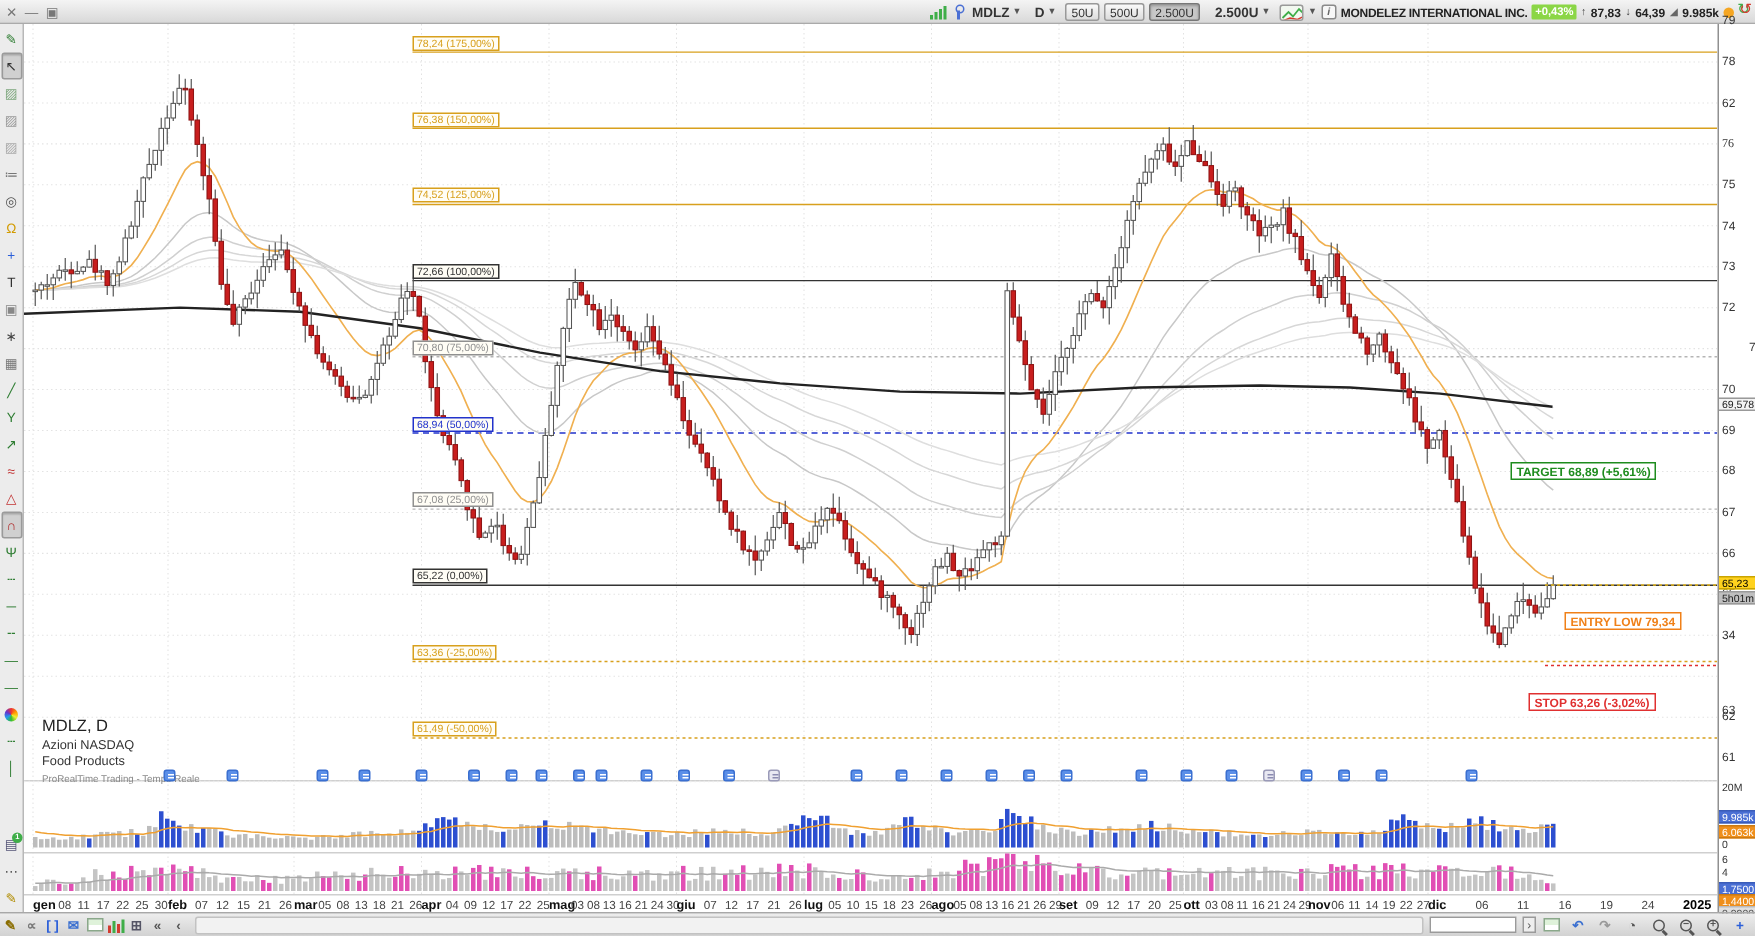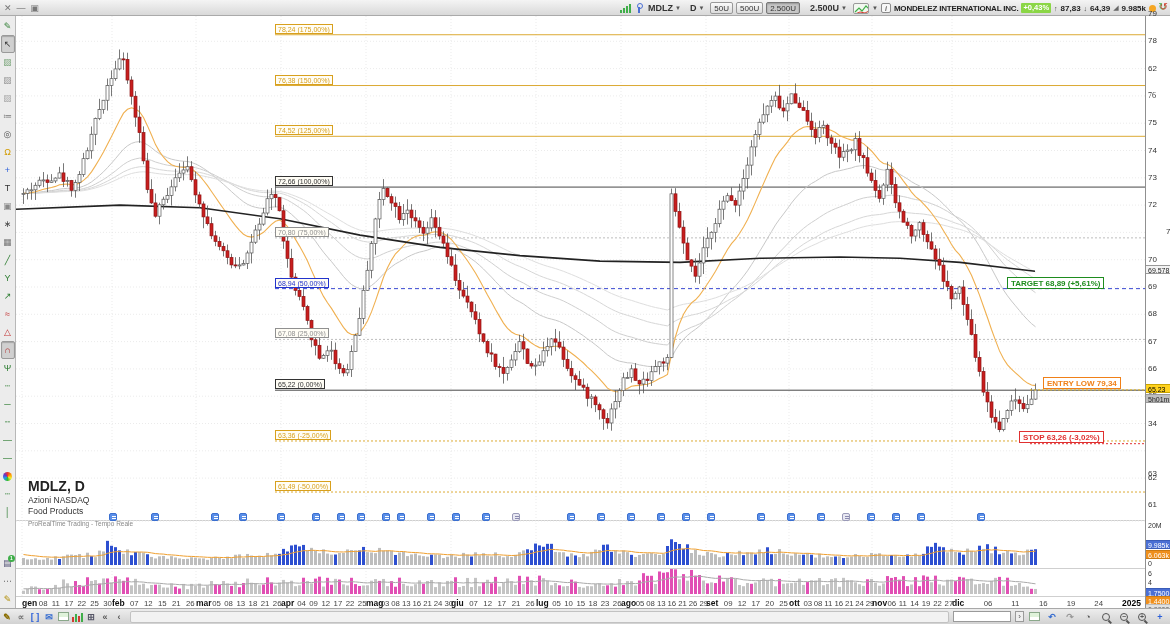--- a/index.html
+++ b/index.html
@@ -49,23 +49,23 @@
   .toolspacer { flex:1 1 auto; }
   .badge1 { position:absolute; margin-left:8px; margin-top:-10px; width:7px; height:7px; background:#3fae49;
     border-radius:50%; color:#fff; font-size:5px; line-height:7px; text-align:center; font-weight:bold; }
 
   
   #chartwrap { position:absolute; left:16px; top:16px; width:1129px; height:592px; background:#fff; overflow:hidden; }
   #chartsvg { position:absolute; left:0; top:0; }
   .fiblabel { position:absolute; font-size:7px; padding:0 2px; height:10px; line-height:9px;
     background:#fffdf5; border:1px solid; white-space:nowrap; cursor:pointer; }
   .tradelabel { position:absolute; font-size:8px; font-weight:bold; padding:0 3px; height:12px; line-height:11px;
-    background:#fff; border:1px solid; white-space:nowrap; cursor:pointer; }
+    background:#fff; border:1px solid; white-space:nowrap; cursor:pointer;margin-top:31px; }
   #infoblock { position:absolute; left:12px; top:462px; }
-  #infoblock .t1 { font-size:14px; font-weight:bold; color:#222; }
+  #infoblock .t1 { font-size:11px; font-weight:normal; color:#222; }
   #infoblock .t2 { font-size:8.5px; color:#333; margin-top:1px; }
   #infoblock .t3 { font-size:6.5px; color:#888; margin-top:4px; }
   .evicon { position:absolute; width:8px; height:8px; border-radius:2px; background:#5b8fe8; border:1px solid #3a6fd0; cursor:pointer; }
   .evicon:after { content:""; position:absolute; left:1.5px; top:2px; width:4px; height:1px; background:#fff; box-shadow:0 2px 0 #fff; }
   .evicon.doc { background:#e8e8f2; border-color:#9a9ab8; }
   .evicon.doc:after { background:#8a8ab0; box-shadow:0 2px 0 #8a8ab0; }
 
   
   #axis { position:absolute; left:1145px; top:16px; width:25px; height:592px; background:#fff; border-left:1px solid #909090; }
   .tick { position:absolute; left:2px; font-size:8px; color:#333; }

